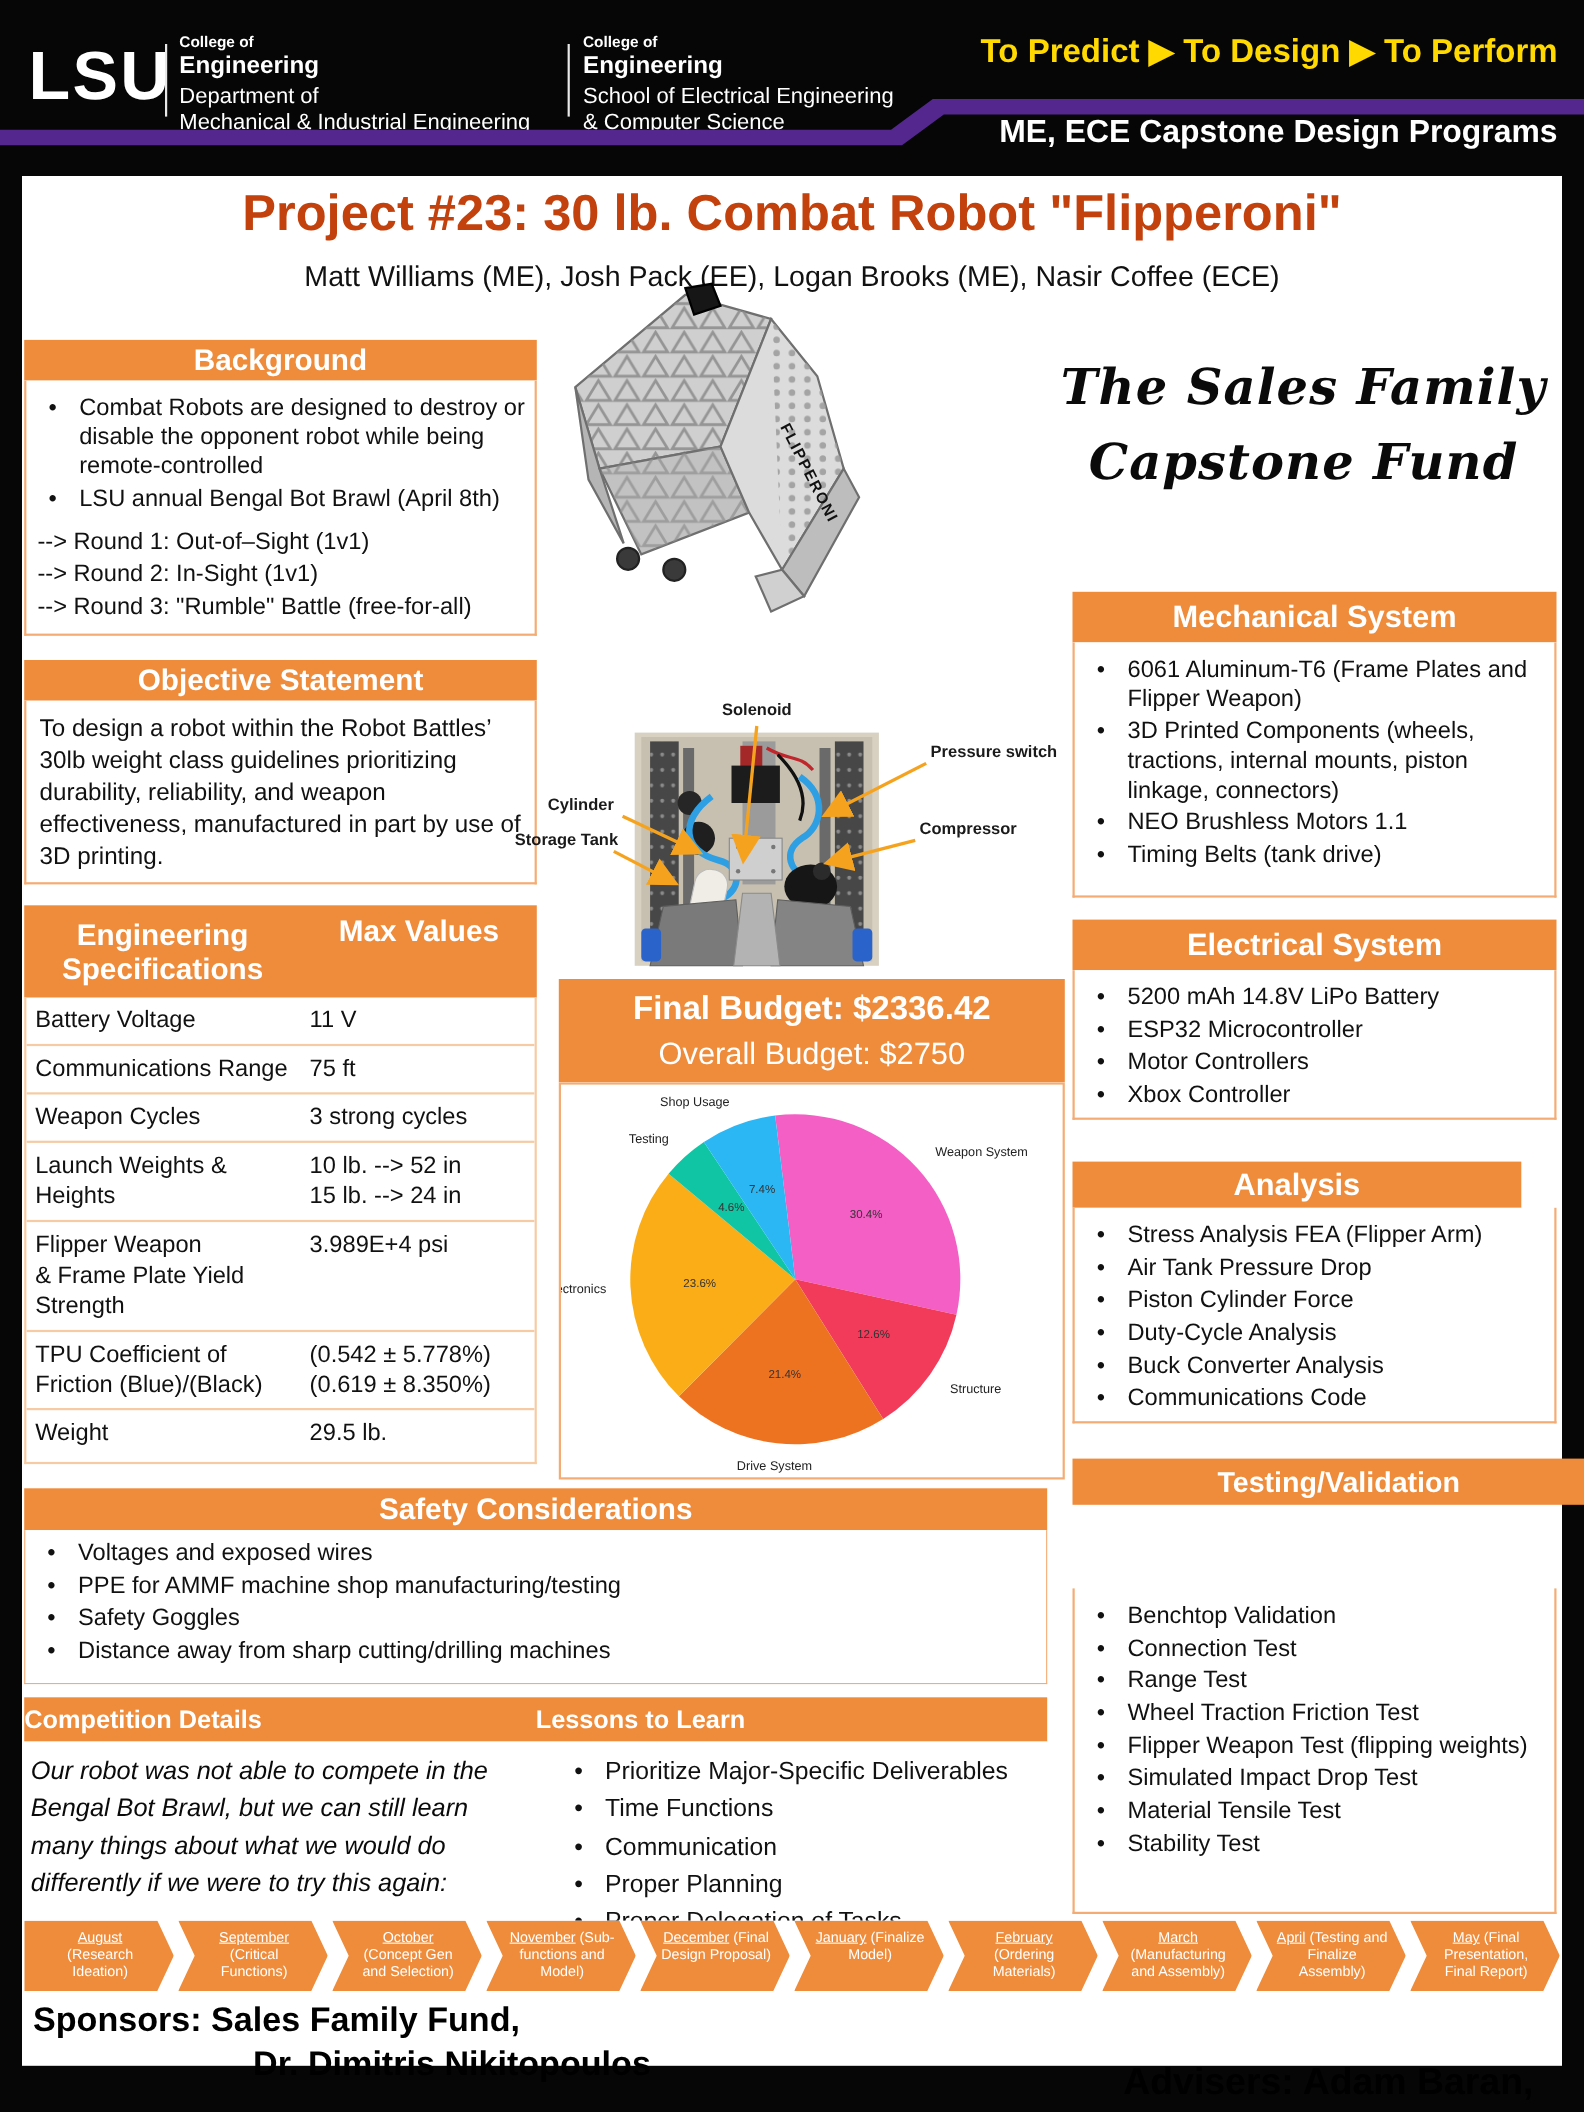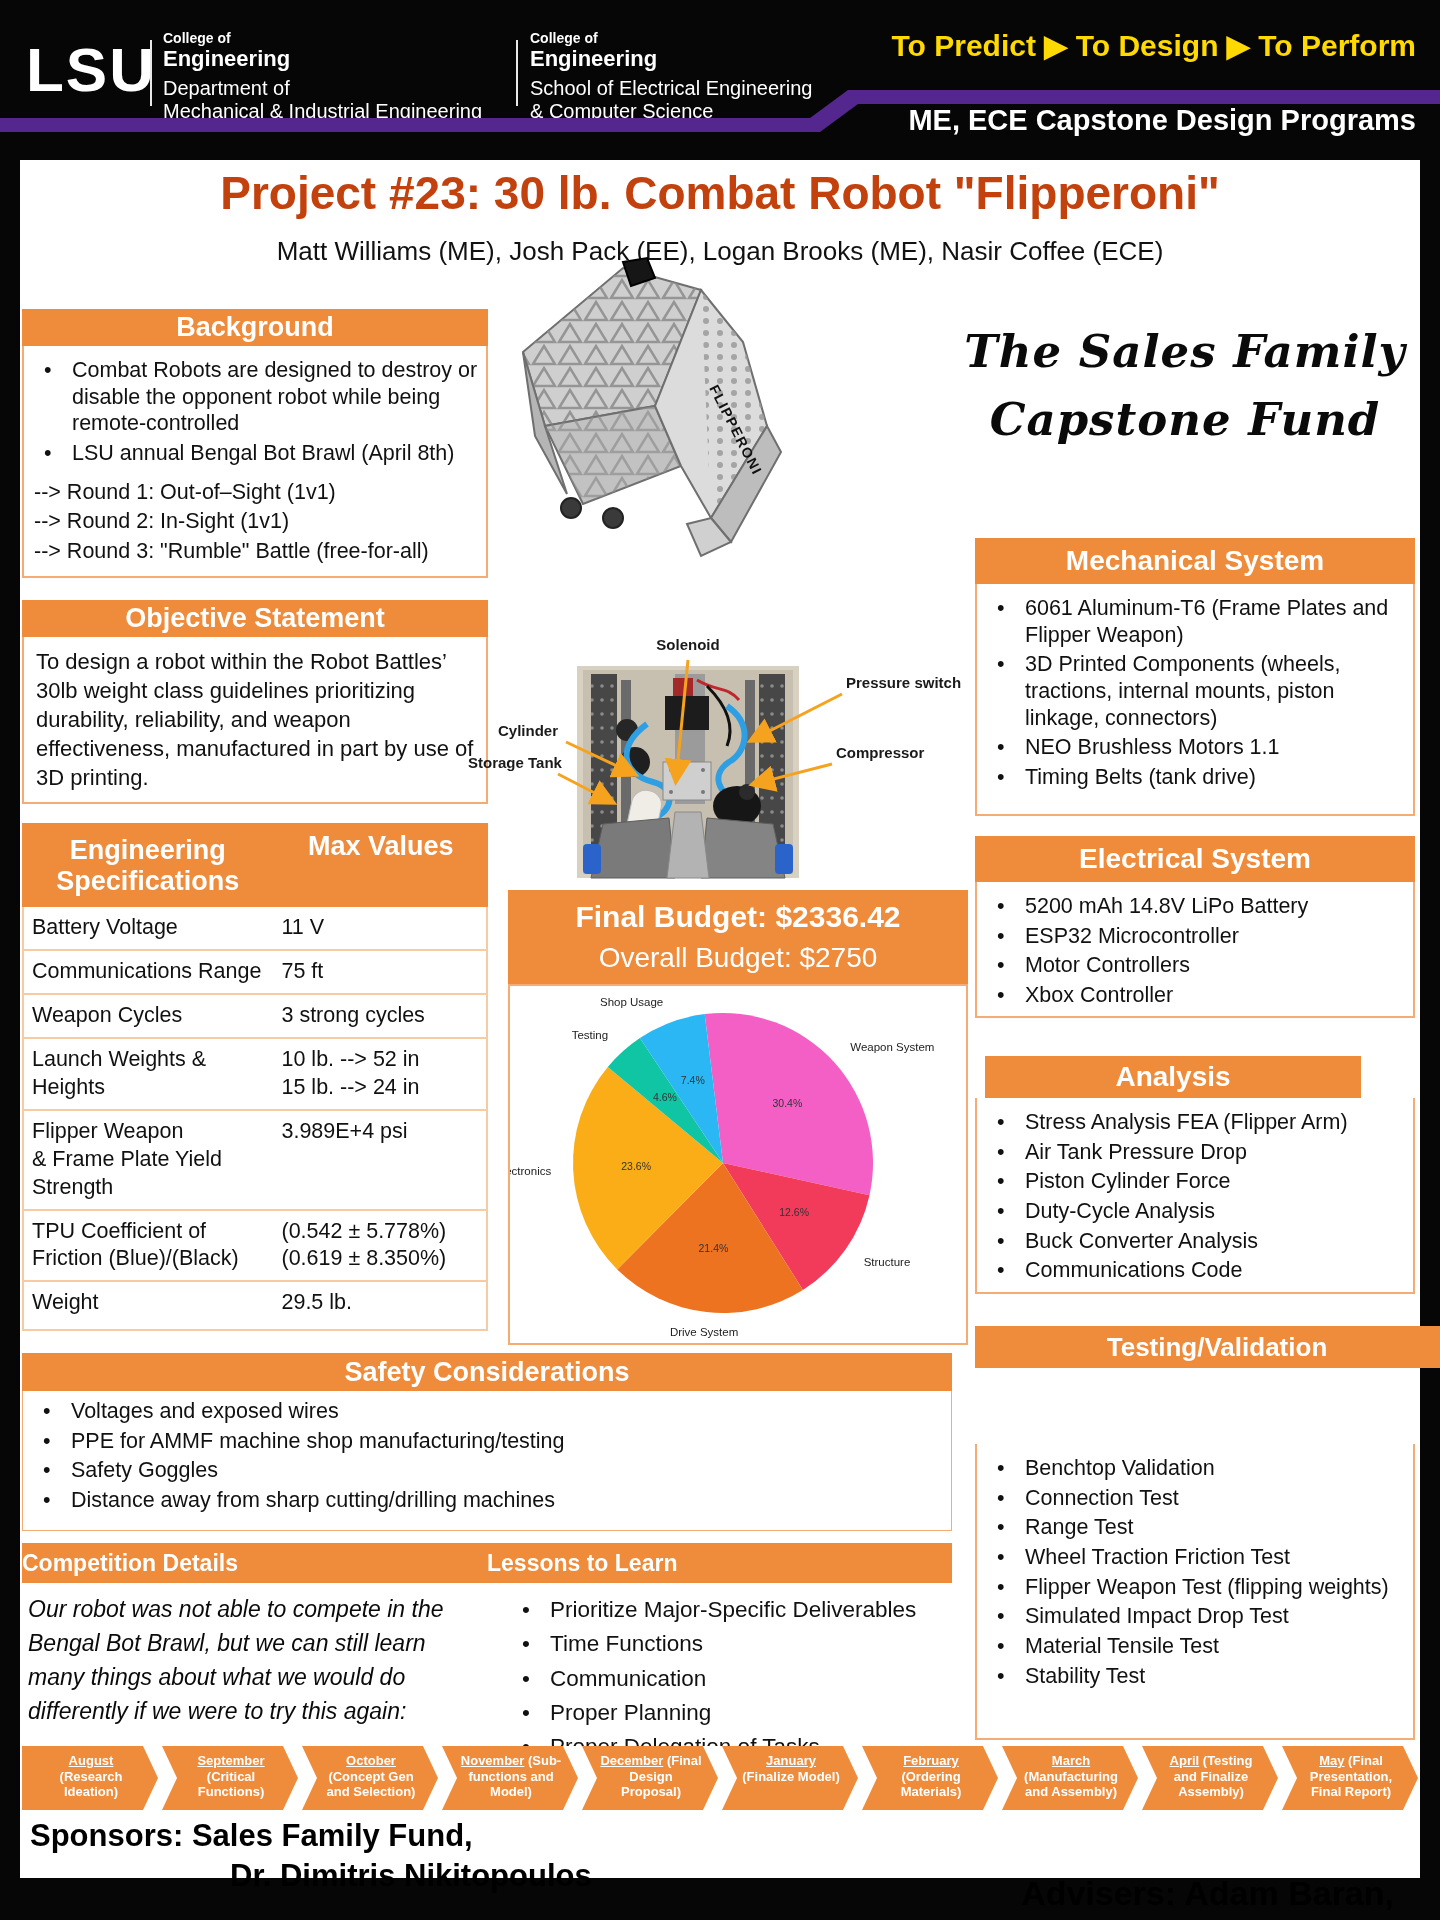--- a/index.html
+++ b/index.html
@@ -73,21 +73,21 @@
              display:flex;color:#fff;font-weight:bold;}
   .comp-band div{width:50%;text-align:left;font-size:23px;line-height:40px;}
   .comp-text{position:absolute;left:28px;top:1592px;width:452px;font-size:23px;line-height:1.48;
              font-style:italic;color:#0a0a0a;}
   .lessons{position:absolute;left:508px;top:1590px;width:444px;}
   .lessons .b-item{font-size:22.5px;margin:5px 0;line-height:1.3;}
 
   
   .timeline{position:absolute;left:22px;top:1746px;width:1396px;height:64px;display:flex;gap:4px;background:#fff;}
   .tl-step{flex:1;background:#EF8C3C;color:#fff;text-align:center;padding:7px 16px 0 18px;
-           font-size:13px;font-weight:bold;line-height:1.2;box-sizing:border-box;
+           font-size:13px;font-weight:normal;line-height:1.2;box-sizing:border-box;
            clip-path:polygon(0 0, calc(100% - 15px) 0, 100% 50%, calc(100% - 15px) 100%, 0 100%, 15px 50%);}
   .tl-step:first-child{clip-path:polygon(0 0, calc(100% - 15px) 0, 100% 50%, calc(100% - 15px) 100%, 0 100%);}
   .tl-month{text-decoration:underline;}
 
   
   .sponsors{position:absolute;left:30px;top:1818px;width:690px;font-size:31px;font-weight:bold;color:#000;}
   .sponsors .fl2{margin-left:200px;margin-top:4px;}
   .advisers{position:absolute;left:700px;top:1874px;width:716px;font-size:34px;font-weight:bold;
             color:#000;text-align:right;}
   .advisers .fl1{padding-right:22px;}
@@ -311,21 +311,21 @@
   <div class="sec-h" style="left:975px;top:836px;width:440px;height:46px;font-size:28px;">Electrical System</div>
   <div class="sec-box" style="left:975px;top:882px;width:440px;height:136px;">
     <div class="b-list">
         <div class="b-item">5200 mAh 14.8V LiPo Battery</div>
         <div class="b-item">ESP32 Microcontroller</div>
         <div class="b-item">Motor Controllers</div>
         <div class="b-item">Xbox Controller</div>
       </div>
   </div>
 
-  <div class="sec-h" style="left:975px;top:1056px;width:376px;height:42px;font-size:28px;margin-left:10px;">Analysis</div>
+  <div class="sec-h" style="left:975px;top:1056px;width:408px;height:42px;font-size:28px;">Analysis</div>
   <div class="sec-box" style="left:975px;top:1098px;width:440px;height:196px;">
     <div class="b-list">
         <div class="b-item">Stress Analysis FEA (Flipper Arm)</div>
         <div class="b-item">Air Tank Pressure Drop</div>
         <div class="b-item">Piston Cylinder Force</div>
         <div class="b-item">Duty-Cycle Analysis</div>
         <div class="b-item">Buck Converter Analysis</div>
         <div class="b-item">Communications Code</div>
       </div>
   </div>

